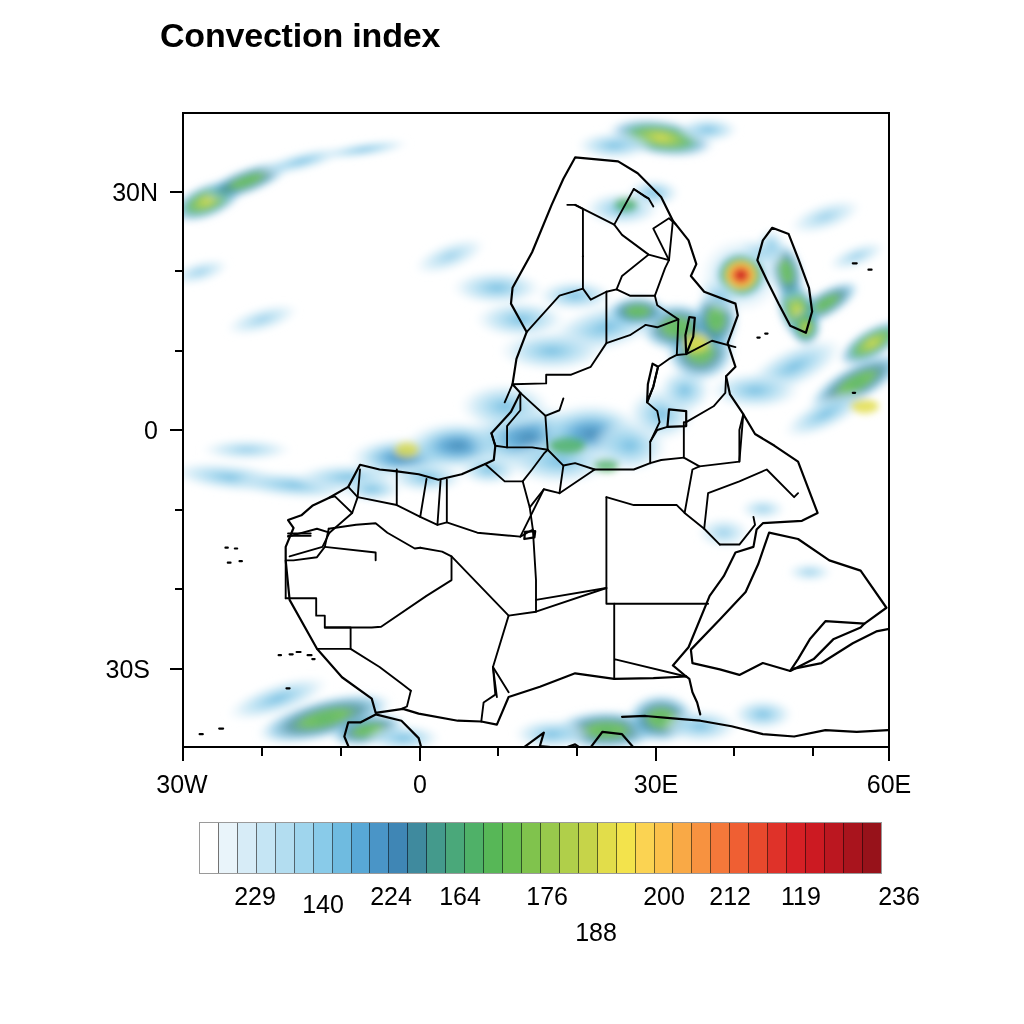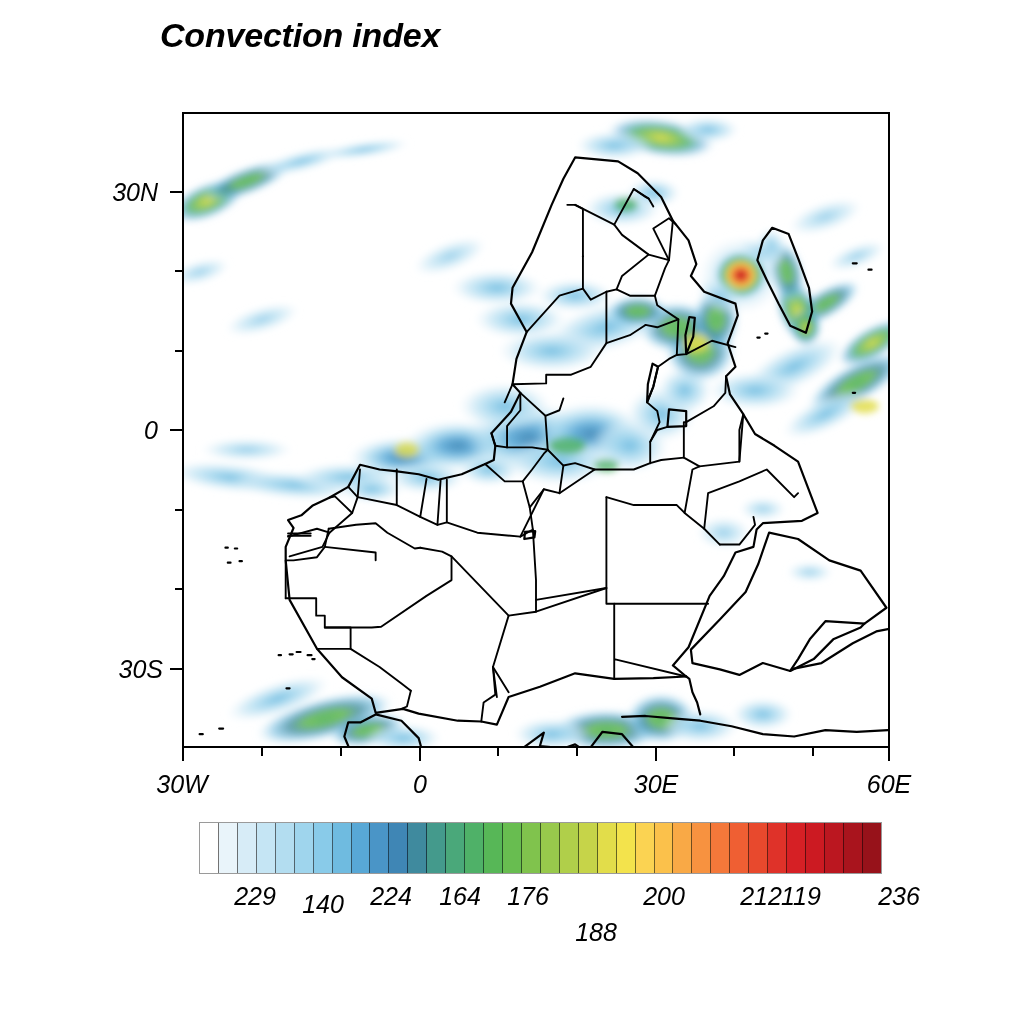--- a/index.html
+++ b/index.html
@@ -1,19 +1,19 @@
 <!DOCTYPE html>
 <html><head>
 <meta charset="utf-8">
 <style>
   html,body{margin:0;padding:0;background:#ffffff;}
   body{width:1024px;height:1024px;position:relative;overflow:hidden;
        font-family:"Liberation Sans", sans-serif;color:#000;}
 
-  #figure{position:absolute;left:0;top:0;width:1024px;height:1024px;font-style:italic;}
+  #figure{position:absolute;left:0;top:0;width:1024px;height:1024px;}
 
   
   #title{position:absolute;left:160px;top:16px;font-size:34px;font-weight:bold;
          letter-spacing:-0.2px;white-space:nowrap;}
   #subtitle{position:absolute;left:178px;top:72px;font-size:25px;font-weight:bold;
             letter-spacing:-0.3px;white-space:nowrap;}
 
   
   #map-frame{position:absolute;left:182px;top:112px;width:708px;height:636px;
              border:2px solid #000;box-sizing:border-box;background:#fff;overflow:hidden;}
@@ -336,21 +336,21 @@
     <div class="tick" style="left:170px;top:191px;width:12px;height:2px;"></div>
     <div class="tick" style="left:175px;top:270px;width:7px;height:2px;"></div>
     <div class="tick" style="left:175px;top:350px;width:7px;height:2px;"></div>
     <div class="tick" style="left:170px;top:429px;width:12px;height:2px;"></div>
     <div class="tick" style="left:175px;top:509px;width:7px;height:2px;"></div>
     <div class="tick" style="left:175px;top:588px;width:7px;height:2px;"></div>
     <div class="tick" style="left:170px;top:668px;width:12px;height:2px;"></div>
 
     <div class="ylabel" style="left:58px;top:178px;width:100px;">30N</div>
     <div class="ylabel" style="left:58px;top:416px;width:100px;">0</div>
-    <div class="ylabel" style="left:63px;top:655px;width:100px;">30S</div>
+    <div class="ylabel" style="left:50px;top:655px;width:100px;">30S</div>
   </div>
 
   <div>
     <div class="tick" style="left:182px;top:748px;width:2px;height:13px;"></div>
     <div class="tick" style="left:261px;top:748px;width:2px;height:8px;"></div>
     <div class="tick" style="left:340px;top:748px;width:2px;height:8px;"></div>
     <div class="tick" style="left:419px;top:748px;width:2px;height:13px;"></div>
     <div class="tick" style="left:497px;top:748px;width:2px;height:8px;"></div>
     <div class="tick" style="left:576px;top:748px;width:2px;height:8px;"></div>
     <div class="tick" style="left:655px;top:748px;width:2px;height:13px;"></div>
@@ -402,21 +402,21 @@
         <div class="cell" style="background: rgb(187, 23, 32);"></div>
         <div class="cell" style="background: rgb(169, 20, 29);"></div>
         <div class="cell" style="background: rgb(151, 18, 26);"></div>
       </div>
   </div>
   <div>
     <div class="cbar-tick" style="left:215px;width:80px;">229</div>
     <div class="cbar-tick" style="left:283px;width:80px;margin-top:8px;">140</div>
     <div class="cbar-tick" style="left:351px;width:80px;">224</div>
     <div class="cbar-tick" style="left:420px;width:80px;">164</div>
-    <div class="cbar-tick" style="left:488px;width:80px;">176</div>
+    <div class="cbar-tick" style="left:488px;width:80px;text-align:right;">176</div>
     <div class="cbar-tick" style="left:556px;width:80px;margin-top:36px;">188</div>
     <div class="cbar-tick" style="left:624px;width:80px;">200</div>
-    <div class="cbar-tick" style="left:721px;width:80px;">212</div>
+    <div class="cbar-tick" style="left:671px;width:80px;text-align:right;">212</div>
     <div class="cbar-tick" style="left:761px;width:80px;">119</div>
     <div class="cbar-tick" style="left:859px;width:80px;">236</div>
   </div>
 
 </div>
 
 </body></html>

